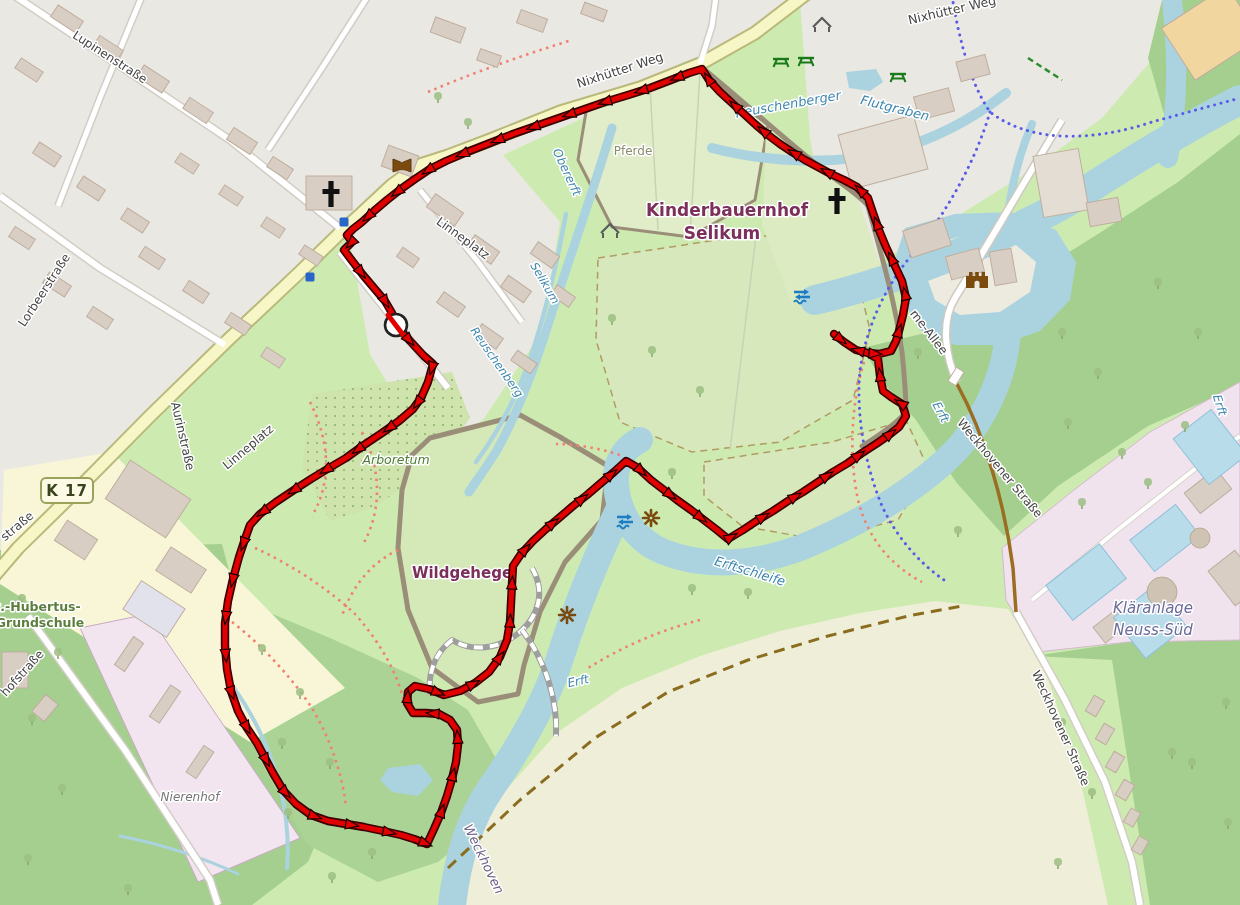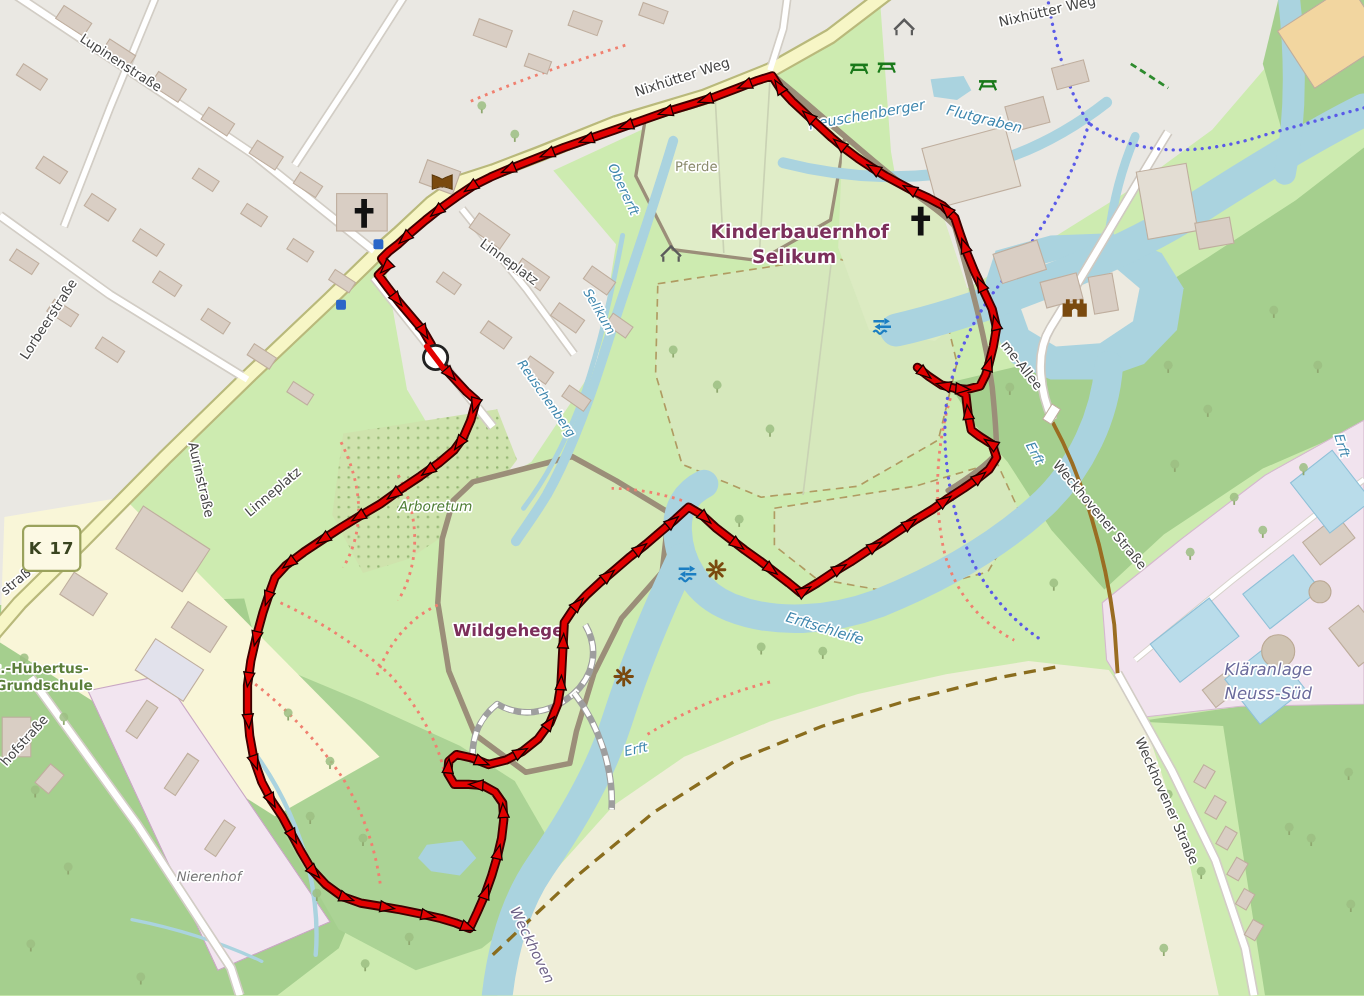--- a/index.html
+++ b/index.html
@@ -1,21 +1,21 @@
 <!DOCTYPE html>
 <html><head>
 <meta charset="utf-8">
 <style>
   html,body{margin:0;padding:0;background:#CDEBB0;}
   body{width:1240px;height:905px;overflow:hidden;position:relative;
        font-family:"DejaVu Sans","Liberation Sans",sans-serif;}
   #map-wrap{position:absolute;inset:0;}
   svg{display:block}
   svg text{font-family:"DejaVu Sans","Liberation Sans",sans-serif;}
-  .road-ref-badge{position:absolute;left:20px;top:477px;width:54px;height:43px;
+  .road-ref-badge{position:absolute;left:40px;top:477px;width:54px;height:27px;
      background:#FCF9E4;border:2.5px solid #9AA25C;border-radius:6px;
      display:flex;align-items:center;justify-content:center;
      font-size:15px;font-weight:bold;color:#39441F;letter-spacing:1px;box-sizing:border-box;}
 </style>
 </head>
 <body>
 
 <div id="map-wrap">
   <svg id="m" width="1240" height="905" viewBox="0 0 1240 905">
     <defs>

